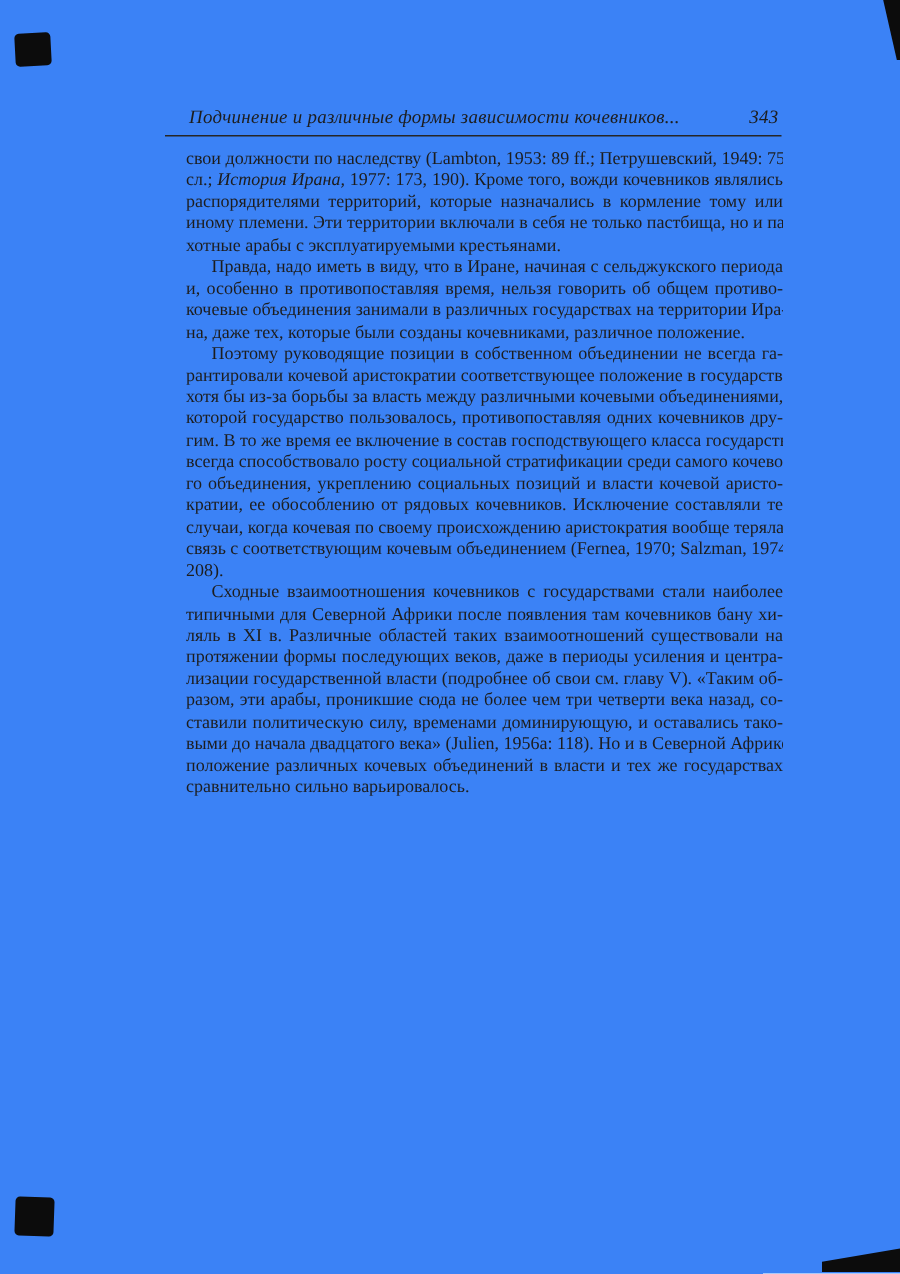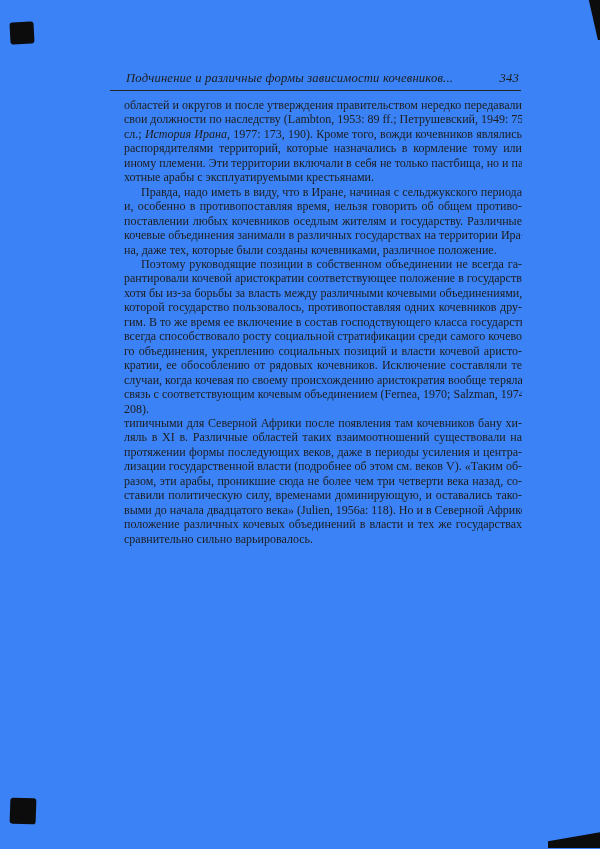--- a/index.html
+++ b/index.html
@@ -56,52 +56,51 @@
   <div class="scan-mark bl" style="background: rgb(12, 12, 12);"></div>
   <div class="scan-mark br" style="background: rgb(12, 12, 12);"></div>
 
   <div class="running-header" style="border-bottom-color: rgb(38, 38, 38);">
     <span class="title">Подчинение и различные формы зависимости кочевников...</span>
     <span class="pagenum">343</span>
   </div>
 
   <div class="bodytext">
       <div class="para">
-        <div class="line"><span>областей и округов и после утверждения правительством нередко передавали</span></div>
         <div class="line"><span>свои должности по наследству (Lambton, 1953: 89 ff.; Петрушевский, 1949: 75</span></div>
         <div class="line"><span>сл.; </span><span class="it">История Ирана,</span><span> 1977: 173, 190). Кроме того, вожди кочевников являлись</span></div>
         <div class="line"><span>распорядителями территорий, которые назначались в кормление тому или</span></div>
         <div class="line"><span>иному племени. Эти территории включали в себя не только пастбища, но и па-</span></div>
         <div class="line last"><span>хотные арабы с эксплуатируемыми крестьянами.</span></div>
       </div>
       <div class="para">
         <div class="line indent"><span>Правда, надо иметь в виду, что в Иране, начиная с сельджукского периода</span></div>
         <div class="line"><span>и, особенно в противопоставляя время, нельзя говорить об общем противо-</span></div>
-        <div class="line"><span>поставлении любых кочевников оседлым жителям и государству. Различные</span></div>
         <div class="line"><span>кочевые объединения занимали в различных государствах на территории Ира-</span></div>
         <div class="line last"><span>на, даже тех, которые были созданы кочевниками, различное положение.</span></div>
       </div>
       <div class="para">
         <div class="line indent"><span>Поэтому руководящие позиции в собственном объединении не всегда га-</span></div>
         <div class="line"><span>рантировали кочевой аристократии соответствующее положение в государстве,</span></div>
         <div class="line"><span>хотя бы из-за борьбы за власть между различными кочевыми объединениями,</span></div>
         <div class="line"><span>которой государство пользовалось, противопоставляя одних кочевников дру-</span></div>
         <div class="line"><span>гим. В то же время ее включение в состав господствующего класса государства</span></div>
         <div class="line"><span>всегда способствовало росту социальной стратификации среди самого кочево-</span></div>
         <div class="line"><span>го объединения, укреплению социальных позиций и власти кочевой аристо-</span></div>
         <div class="line"><span>кратии, ее обособлению от рядовых кочевников. Исключение составляли те</span></div>
         <div class="line"><span>случаи, когда кочевая по своему происхождению аристократия вообще теряла</span></div>
         <div class="line"><span>связь с соответствующим кочевым объединением (Fernea, 1970; Salzman, 1974:</span></div>
         <div class="line last"><span>208).</span></div>
       </div>
       <div class="para">
+        <div class="line indent"><span>Сходные взаимоотношения кочевников с государствами стали наиболее</span></div>
         <div class="line"><span>типичными для Северной Африки после появления там кочевников бану хи-</span></div>
         <div class="line"><span>ляль в XI в. Различные областей таких взаимоотношений существовали на</span></div>
         <div class="line"><span>протяжении формы последующих веков, даже в периоды усиления и центра-</span></div>
-        <div class="line"><span>лизации государственной власти (подробнее об этом см. веков V). «Таким об-</span></div>
+        <div class="line"><span>лизации государственной власти (подробнее об свои см. главу V). «Таким об-</span></div>
         <div class="line"><span>разом, эти арабы, проникшие сюда не более чем три четверти века назад, со-</span></div>
         <div class="line"><span>ставили политическую силу, временами доминирующую, и оставались тако-</span></div>
         <div class="line"><span>выми до начала двадцатого века» (Julien, 1956a: 118). Но и в Северной Африке</span></div>
         <div class="line"><span>положение различных кочевых объединений в власти и тех же государствах</span></div>
         <div class="line last"><span>сравнительно сильно варьировалось.</span></div>
       </div>
     </div>
 
 </div>
 

